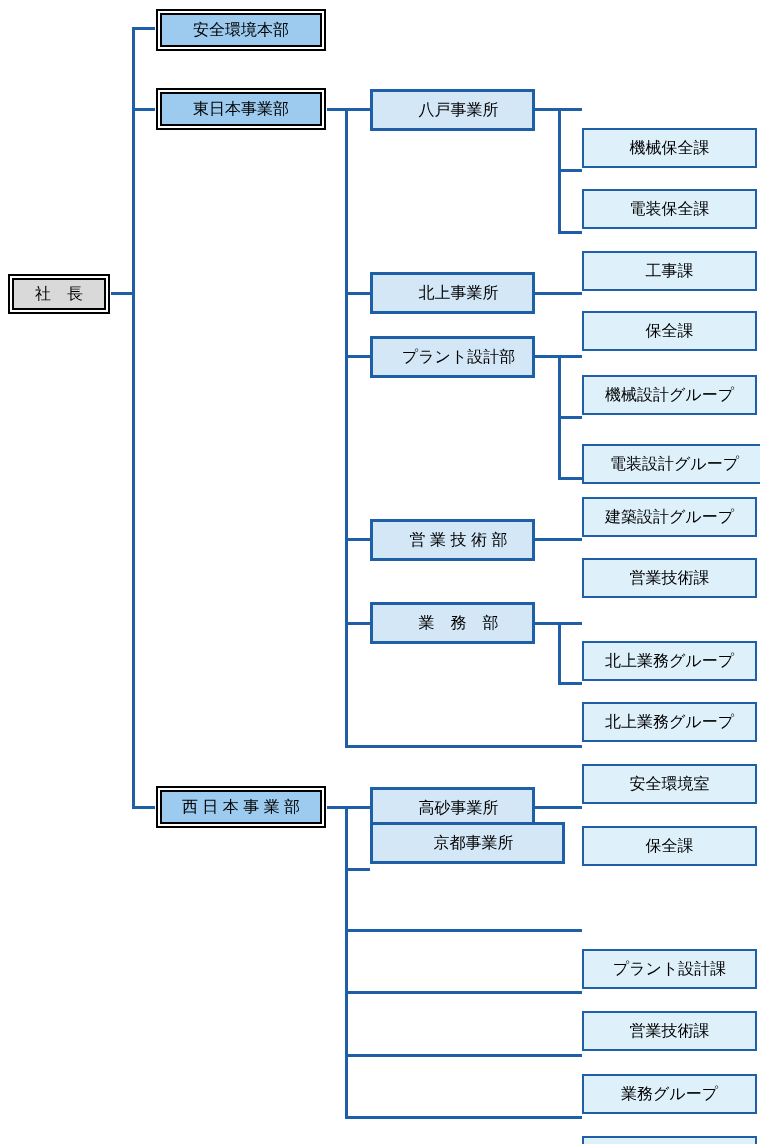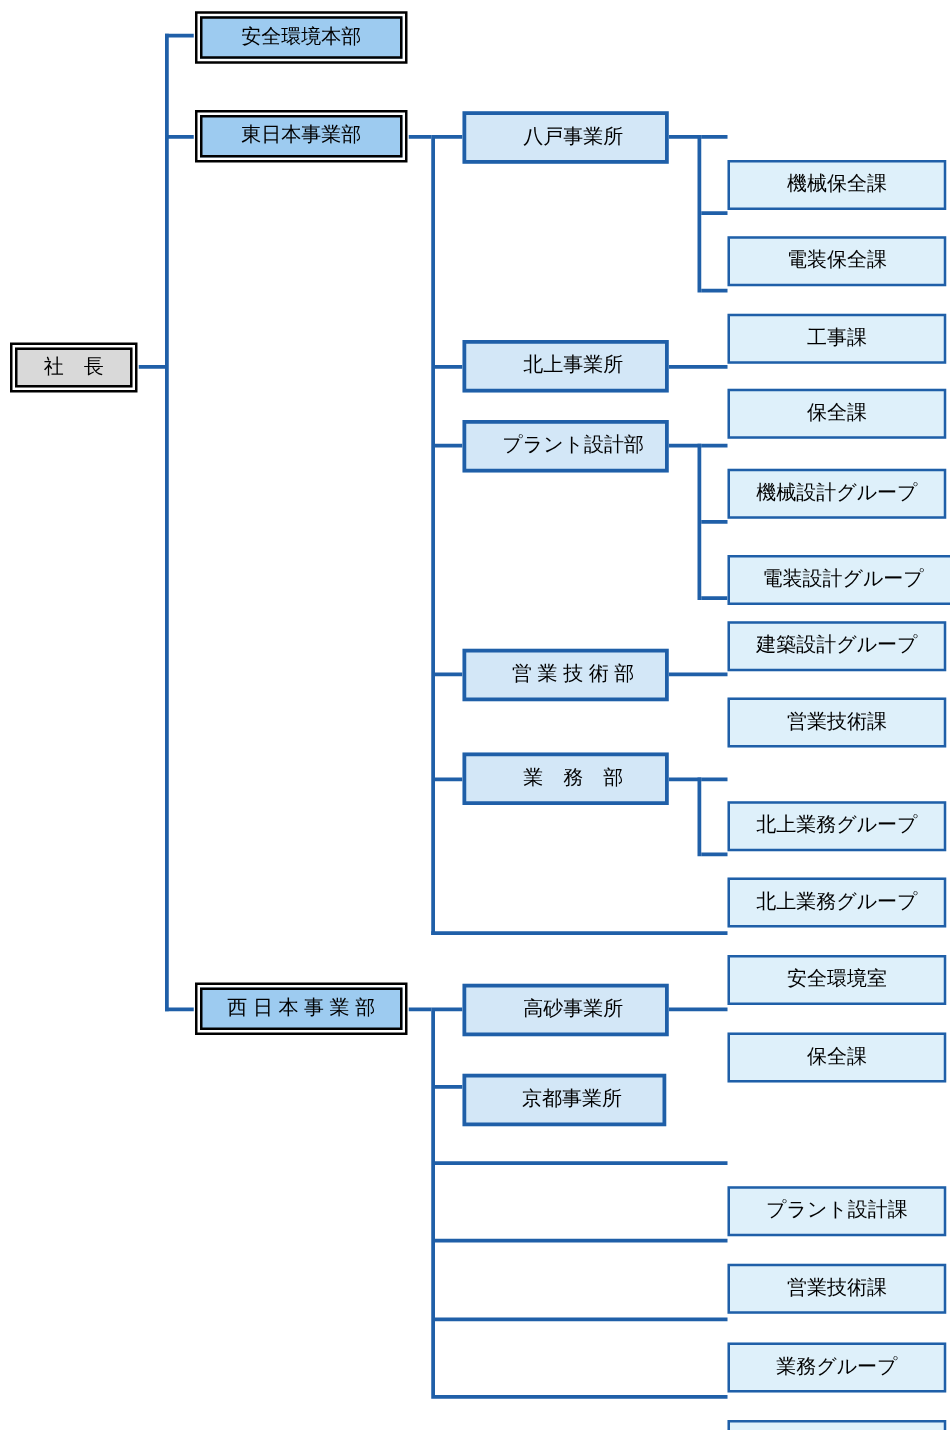--- a/index.html
+++ b/index.html
@@ -111,21 +111,21 @@
   <div class="box l1" style="left:160px;top:13px;width:162px;height:34px">安全環境本部</div>
   <div class="box l1" style="left:160px;top:92px;width:162px;height:34px">東日本事業部</div>
   <div class="box l1" style="left:160px;top:790px;width:162px;height:34px">西 日 本 事 業 部</div>
 
   <div class="box l2" style="left:370px;top:89px;width:165px;height:42px">八戸事業所</div>
   <div class="box l2" style="left:370px;top:272px;width:165px;height:42px">北上事業所</div>
   <div class="box l2" style="left:370px;top:336px;width:165px;height:42px">プラント設計部</div>
   <div class="box l2" style="left:370px;top:519px;width:165px;height:42px">営 業 技 術 部</div>
   <div class="box l2" style="left:370px;top:602px;width:165px;height:42px">業　務　部</div>
   <div class="box l2" style="left:370px;top:787px;width:165px;height:42px">高砂事業所</div>
-  <div class="box l2" style="left:370px;top:859px;width:163px;height:42px">京都事業所</div>
+  <div class="box l2" style="left:370px;top:822px;width:195px;height:42px">京都事業所</div>
 
   <div class="box l3" style="left:582px;top:90px;width:175px;height:40px">機械保全課</div>
   <div class="box l3" style="left:582px;top:151px;width:175px;height:40px">電装保全課</div>
   <div class="box l3" style="left:582px;top:213px;width:175px;height:40px">工事課</div>
   <div class="box l3" style="left:582px;top:273px;width:175px;height:40px">保全課</div>
   <div class="box l3" style="left:582px;top:337px;width:175px;height:40px">機械設計グループ</div>
   <div class="box l3" style="left:582px;top:406px;width:185px;height:40px">電装設計グループ</div>
   <div class="box l3" style="left:582px;top:459px;width:175px;height:40px">建築設計グループ</div>
   <div class="box l3" style="left:582px;top:520px;width:175px;height:40px">営業技術課</div>
   <div class="box l3" style="left:582px;top:603px;width:175px;height:40px">北上業務グループ</div>

